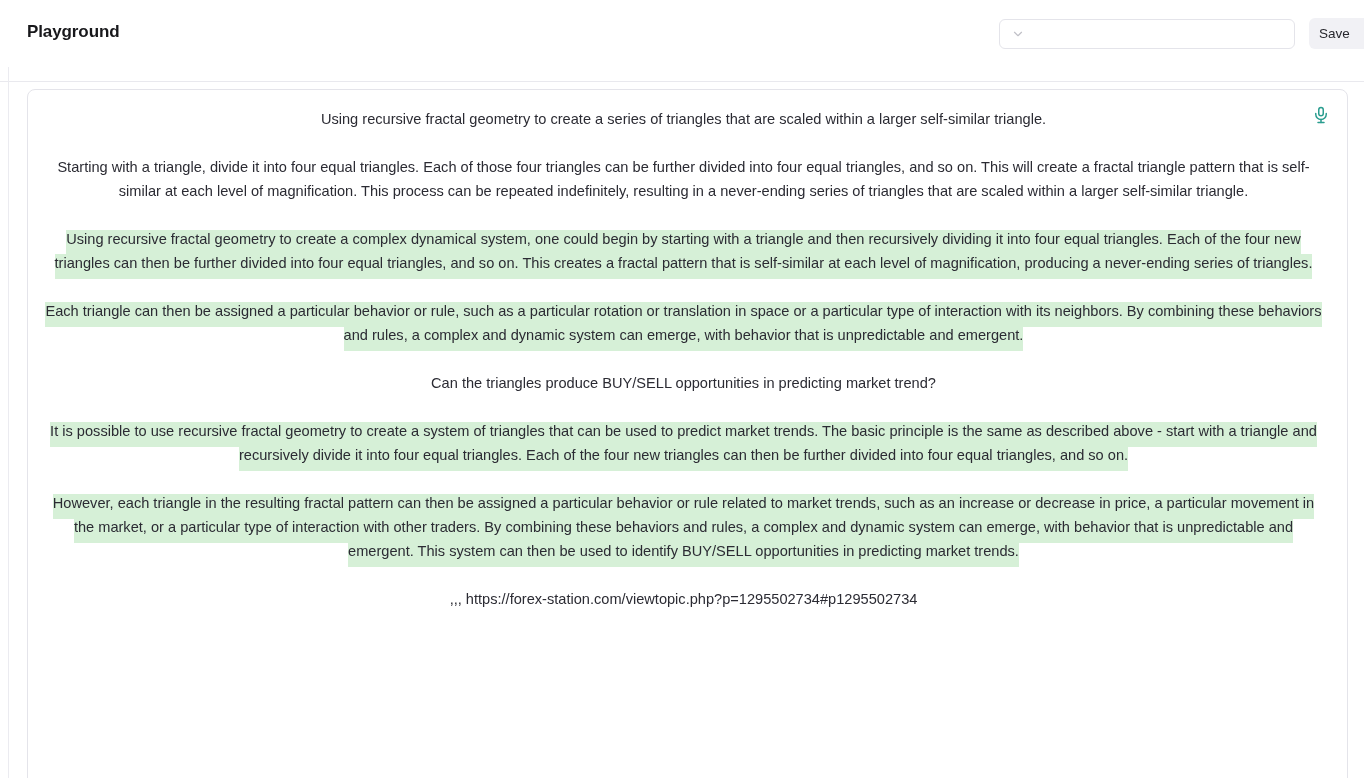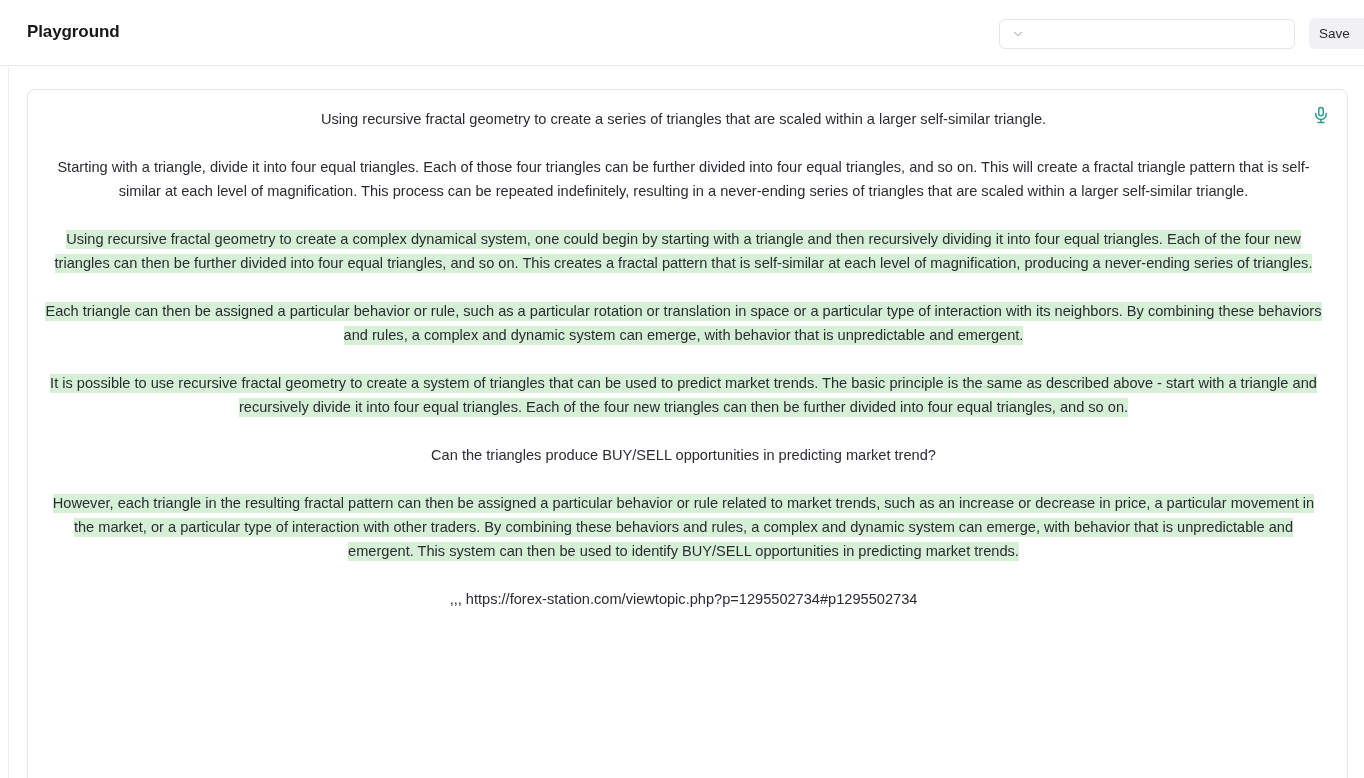--- a/index.html
+++ b/index.html
@@ -21,21 +21,21 @@
     height: 778px;
     background: #ffffff;
   }
 
   
   .header {
     position: absolute;
     left: 0;
     top: 0;
     width: 1364px;
-    height: 66px;
+    height: 82px;
     border-bottom: 1px solid #e9e9ee;
     background: #ffffff;
   }
 
   .header-title {
     position: absolute;
     left: 27px;
     top: 21px;
     font-size: 17px;
     font-weight: bold;
@@ -139,21 +139,21 @@
     margin: 0 0 24px 0;
     white-space: normal;
     text-align: center;
   }
 
   .para:last-child { margin-bottom: 0; }
 
   .para.hl mark {
     background: #d6f0d7;
     color: #2b2b33;
-    padding: 1px 0 2px 0;
+    padding: 1px 0 8px 0;
     box-decoration-break: clone;
     -webkit-box-decoration-break: clone;
   }
 </style>
 </head>
 <body>
 
 <div class="app">
 
   <div class="header">
@@ -177,20 +177,20 @@
       <path d="M5 10v1a7 7 0 0 0 14 0v-1"></path>
       <line x1="12" y1="18" x2="12" y2="22"></line>
       <line x1="8" y1="22" x2="16" y2="22"></line>
     </svg>
 
     <div class="doc-body">
       <p class="para">Using recursive fractal geometry to create a series of triangles that are scaled within a larger self-similar triangle.</p>
       <p class="para">Starting with a triangle, divide it into four equal triangles. Each of those four triangles can be further divided into four equal triangles, and so on. This will create a fractal triangle pattern that is self-similar at each level of magnification. This process can be repeated indefinitely, resulting in a never-ending series of triangles that are scaled within a larger self-similar triangle.</p>
       <p class="para hl"><mark>Using recursive fractal geometry to create a complex dynamical system, one could begin by starting with a triangle and then recursively dividing it into four equal triangles. Each of the four new triangles can then be further divided into four equal triangles, and so on. This creates a fractal pattern that is self-similar at each level of magnification, producing a never-ending series of triangles.</mark></p>
       <p class="para hl"><mark>Each triangle can then be assigned a particular behavior or rule, such as a particular rotation or translation in space or a particular type of interaction with its neighbors. By combining these behaviors and rules, a complex and dynamic system can emerge, with behavior that is unpredictable and emergent.</mark></p>
+      <p class="para">Can the triangles produce BUY/SELL opportunities in predicting market trend?</p>
       <p class="para hl"><mark>It is possible to use recursive fractal geometry to create a system of triangles that can be used to predict market trends. The basic principle is the same as described above - start with a triangle and recursively divide it into four equal triangles. Each of the four new triangles can then be further divided into four equal triangles, and so on.</mark></p>
-      <p class="para">Can the triangles produce BUY/SELL opportunities in predicting market trend?</p>
       <p class="para hl"><mark>However, each triangle in the resulting fractal pattern can then be assigned a particular behavior or rule related to market trends, such as an increase or decrease in price, a particular movement in the market, or a particular type of interaction with other traders. By combining these behaviors and rules, a complex and dynamic system can emerge, with behavior that is unpredictable and emergent. This system can then be used to identify BUY/SELL opportunities in predicting market trends.</mark></p>
       <p class="para">,,, https://forex-station.com/viewtopic.php?p=1295502734#p1295502734</p>
     </div>
 
   </div>
 </div>
 
 </body></html>

